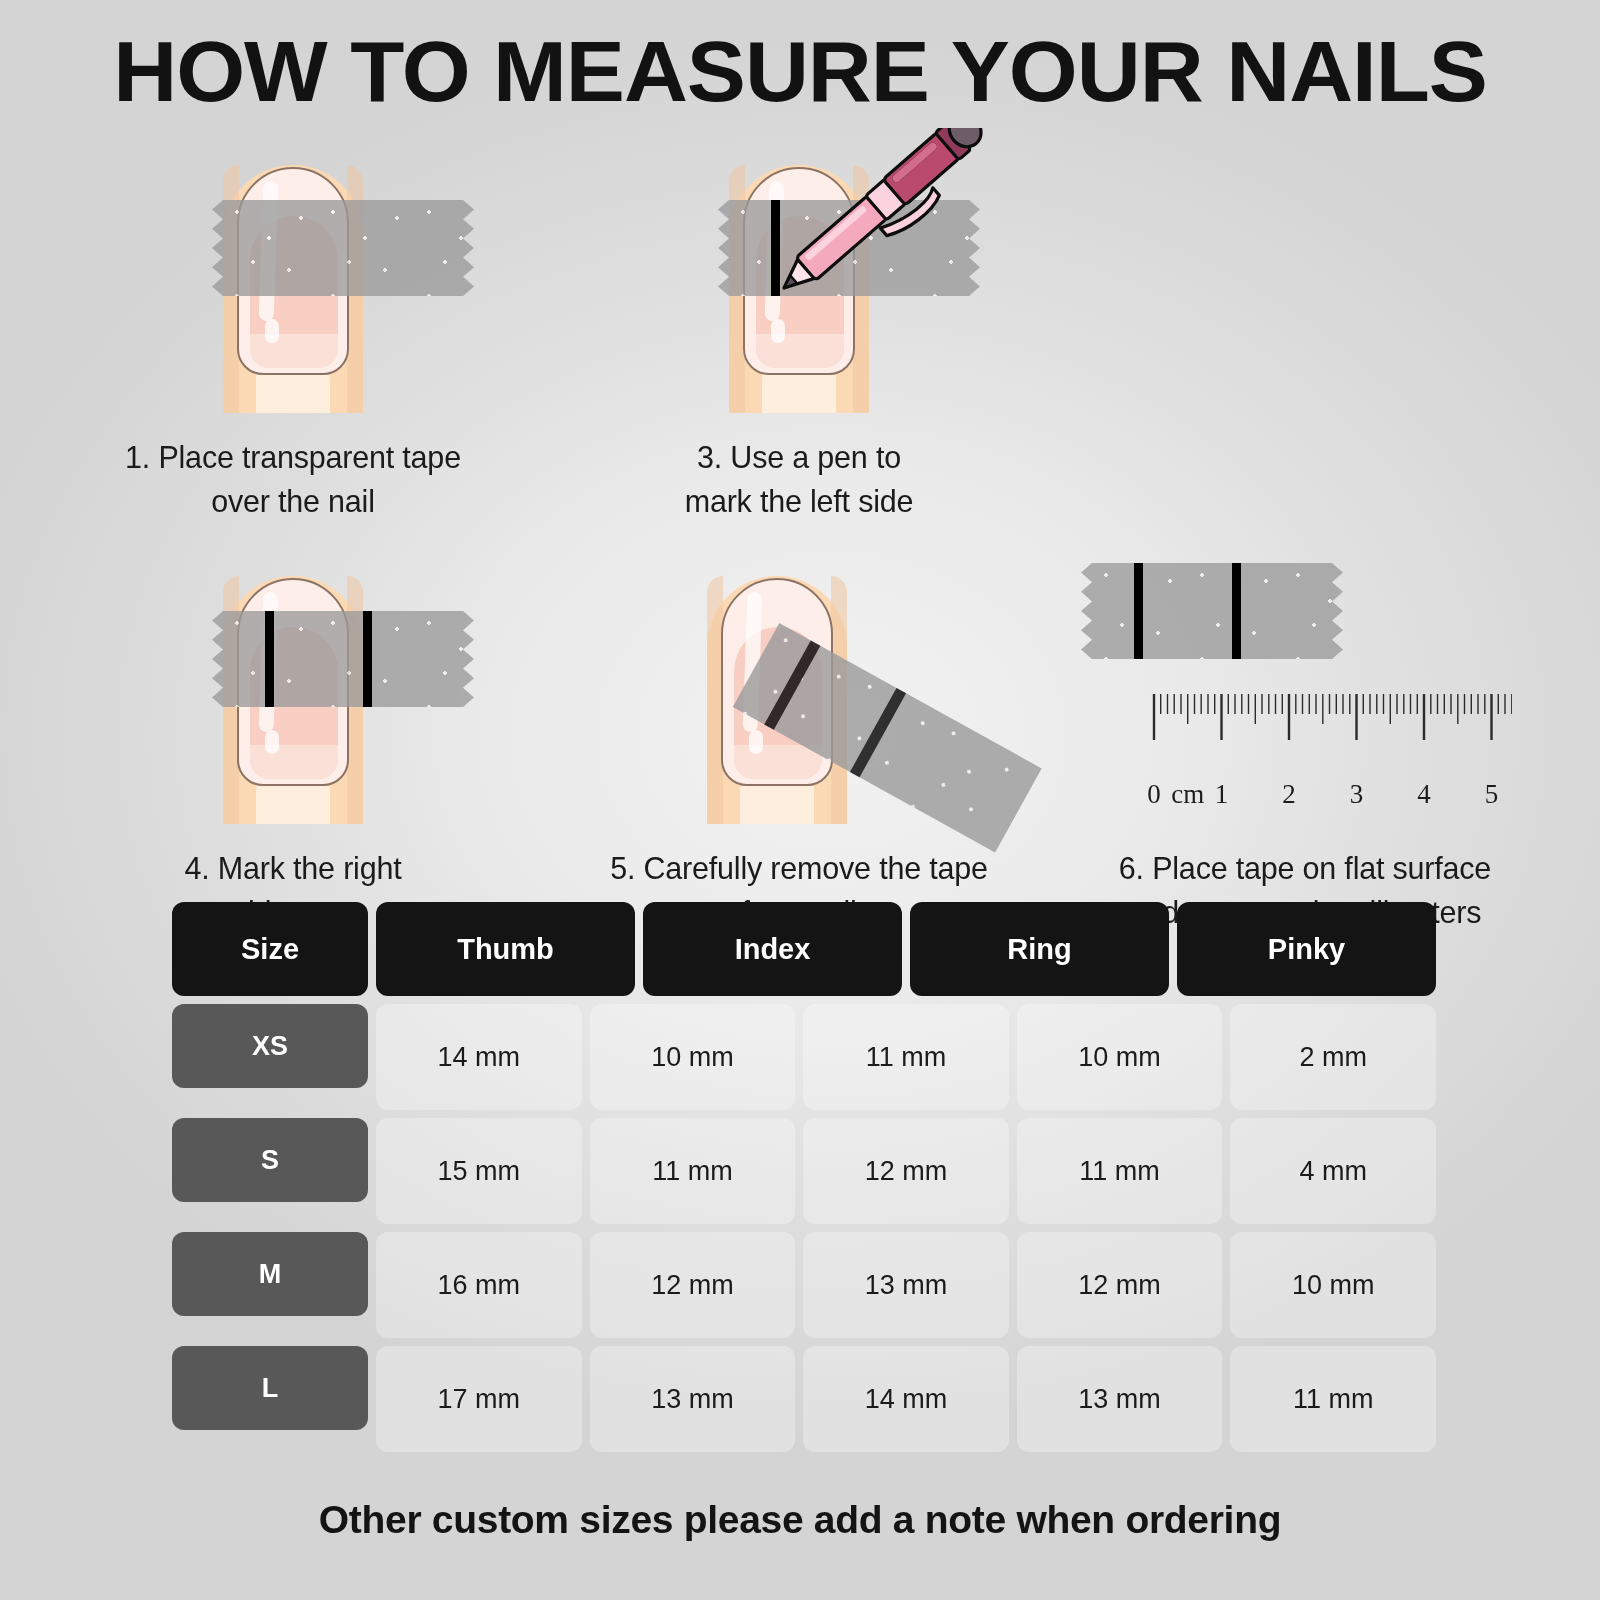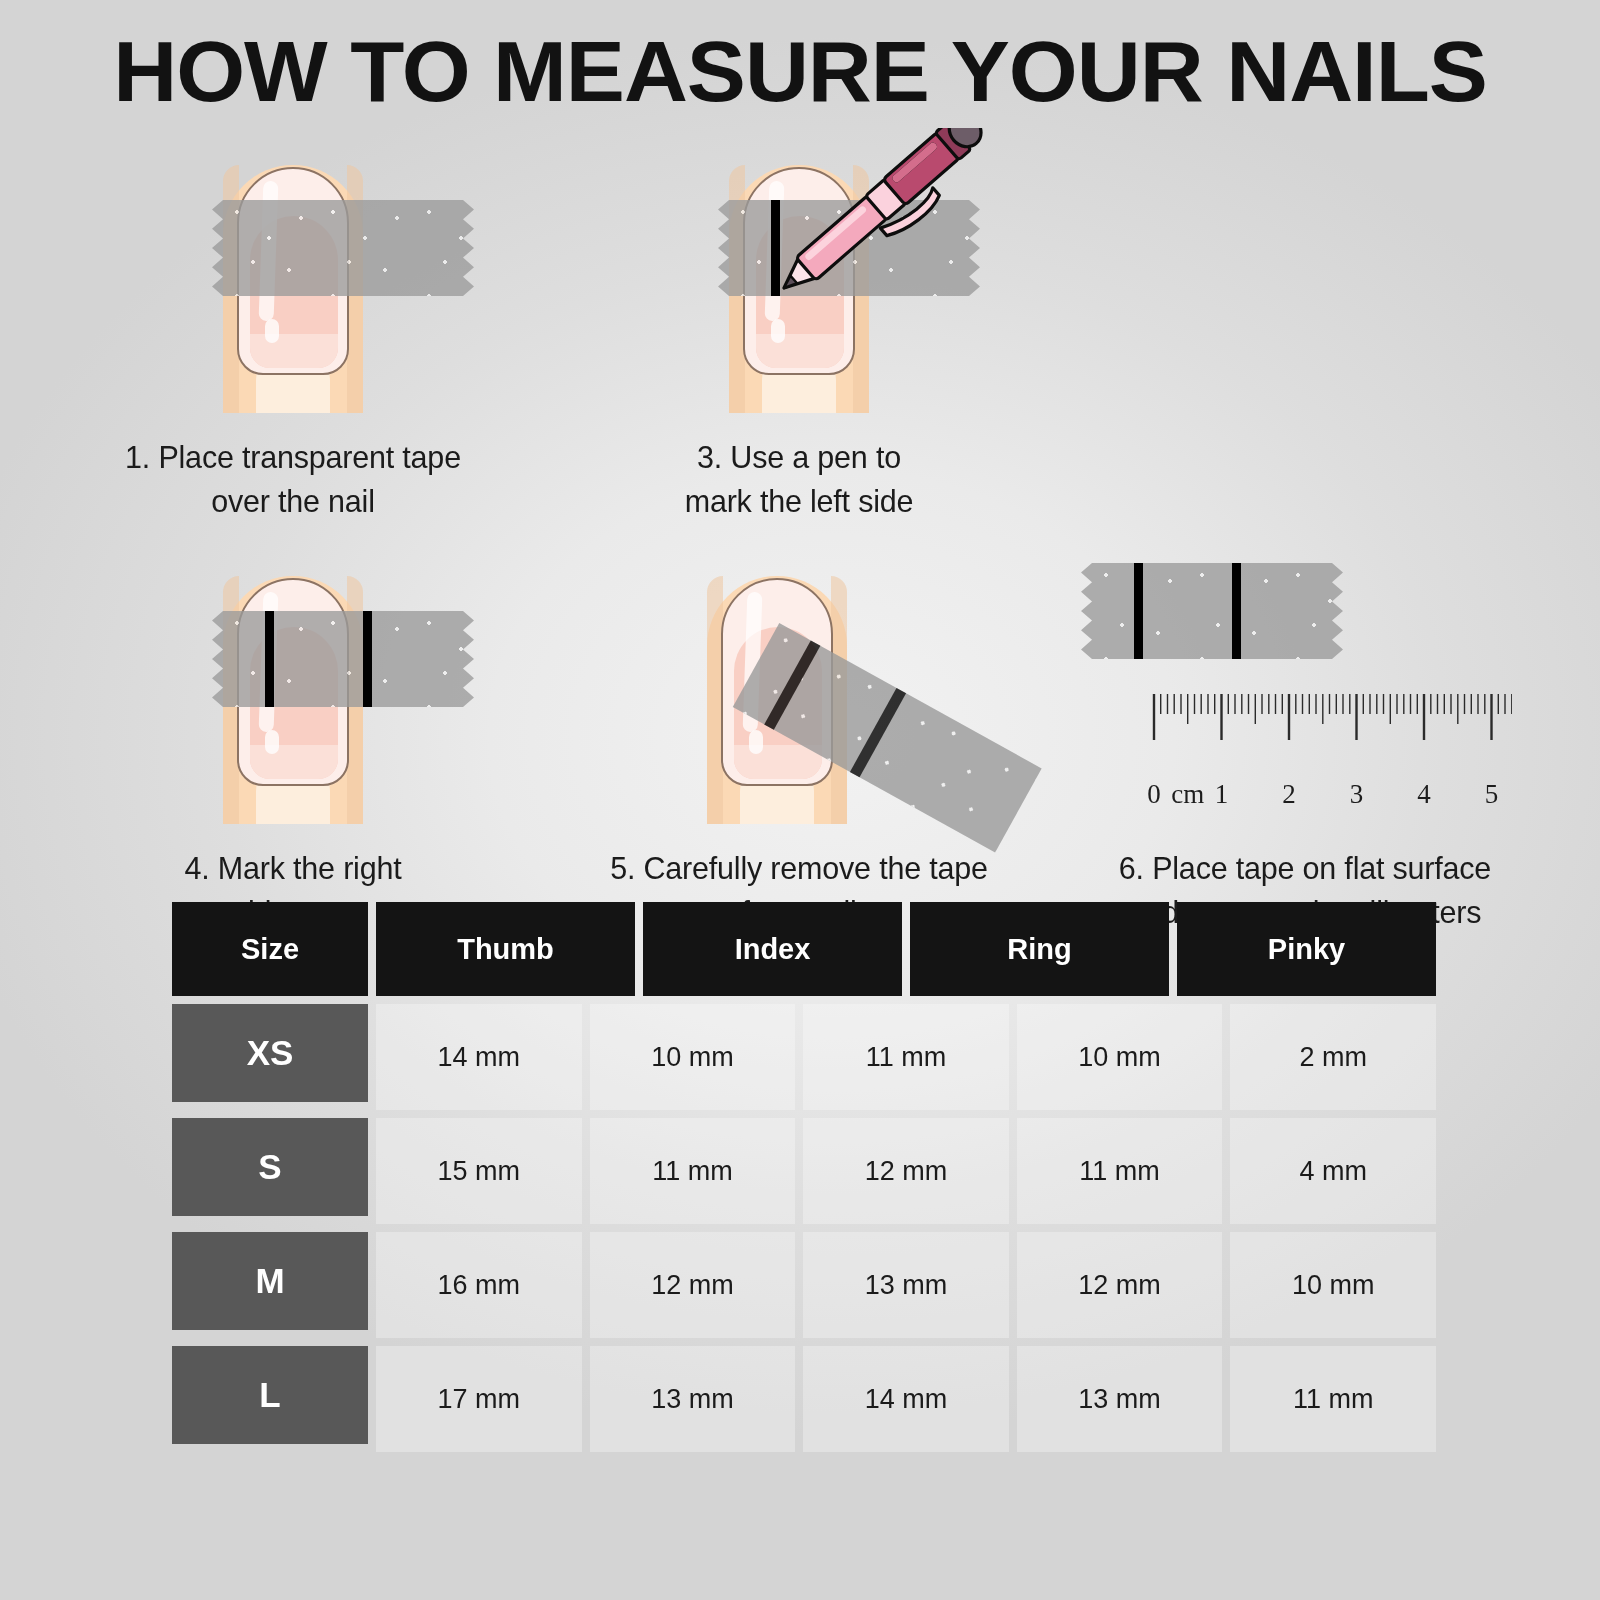--- a/index.html
+++ b/index.html
@@ -126,25 +126,26 @@
   
   .ruler{position:absolute;left:40px;bottom:10px;width:420px;height:120px;}
   .rlab{position:absolute;bottom:4px;font-family:"Liberation Serif",serif;font-size:27px;color:#1d1d1d;text-align:center;width:40px;}
 
   
   .table{position:absolute;left:172px;top:902px;width:1264px;}
   .trow{display:flex;gap:8px;margin-bottom:8px;}
   .cell{
     display:flex;align-items:center;justify-content:center;
     font-size:27px;
+    border-radius:12px;
   }
   .c-size{width:196px;}
   .c-fin{flex:1;}
   .hdr{height:94px;background:#141414;color:#fff;font-weight:700;font-size:29px;}
-  .sz{height:98px;background:#585858;color:#fff;font-weight:700;font-size:35px;}
+  .sz{height:84px;background:#585858;color:#fff;font-weight:700;font-size:27px;}
   .val{height:106px;background:rgba(255,255,255,.30);color:#1b1b1b;font-weight:400;}
 
   .footer{
     position:absolute;left:0;right:0;top:1498px;text-align:center;
     font-size:39px;font-weight:700;color:#141414;letter-spacing:-0.3px;
   }
 </style>
 </head>
 <body>
 
@@ -405,13 +406,14 @@
           <div class="cell sz c-size">L</div>
           <div class="cell val c-fin">17 mm</div>
           <div class="cell val c-fin">13 mm</div>
           <div class="cell val c-fin">14 mm</div>
           <div class="cell val c-fin">13 mm</div>
           <div class="cell val c-fin">11 mm</div>
         </div>
       </div>
   </div>
 
+  <div class="footer">Other custom sizes please add a note when ordering</div>
 </div>
 
 </body></html>

